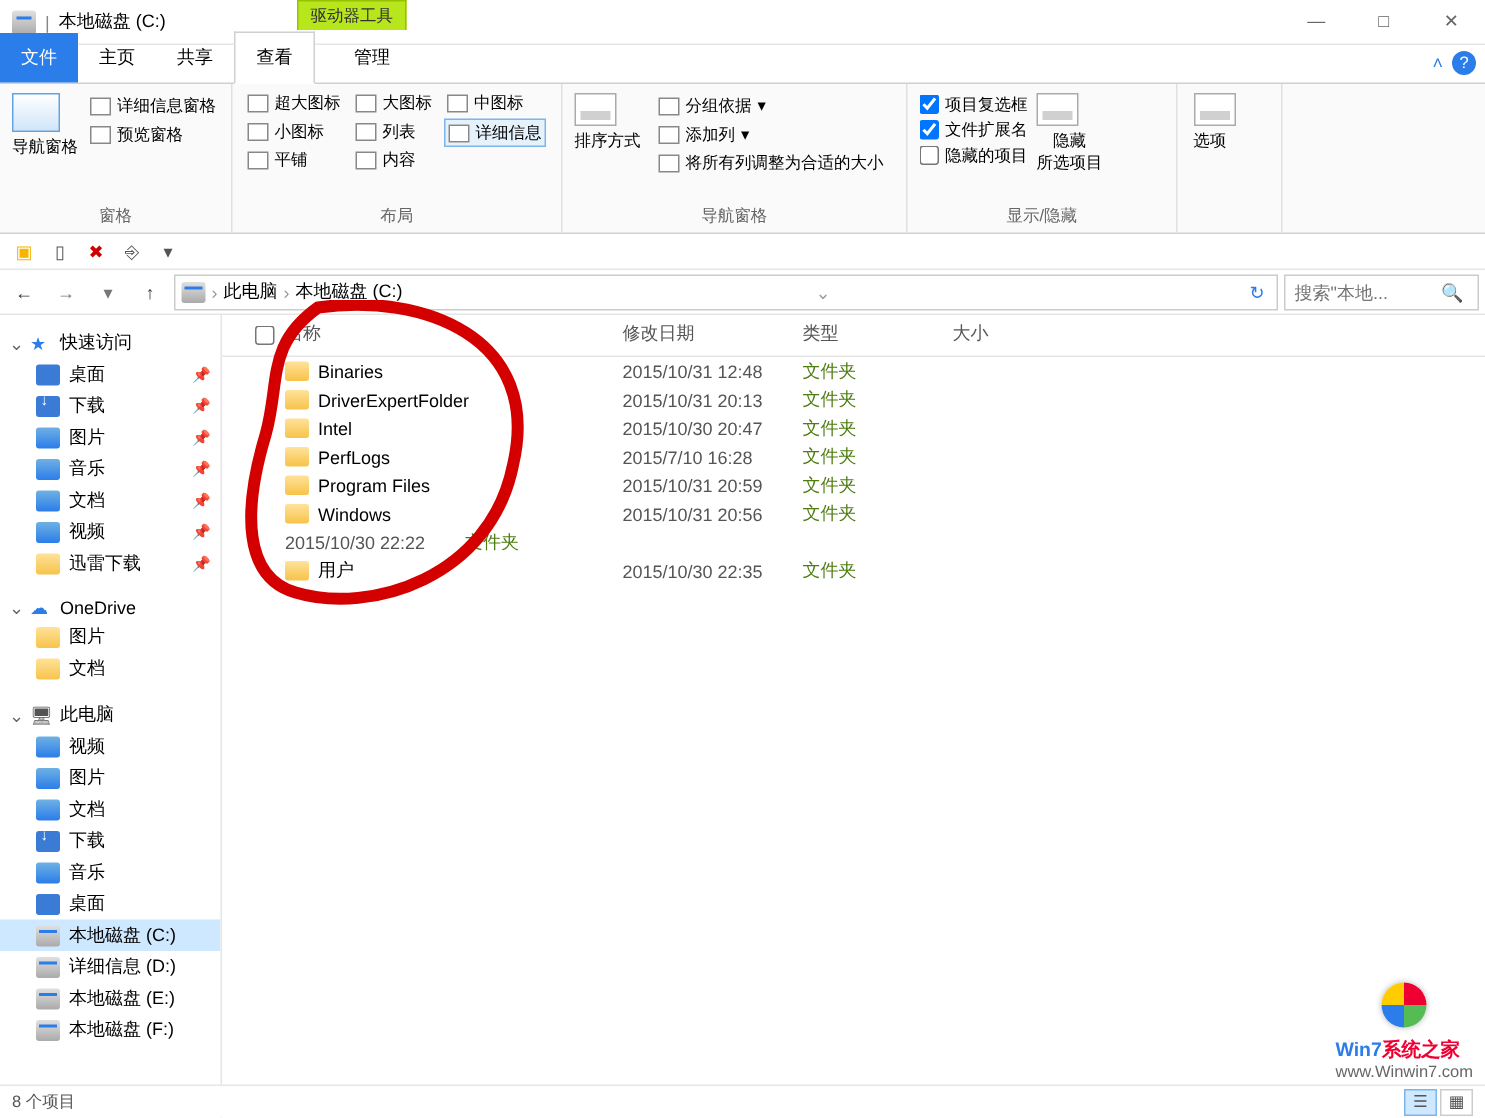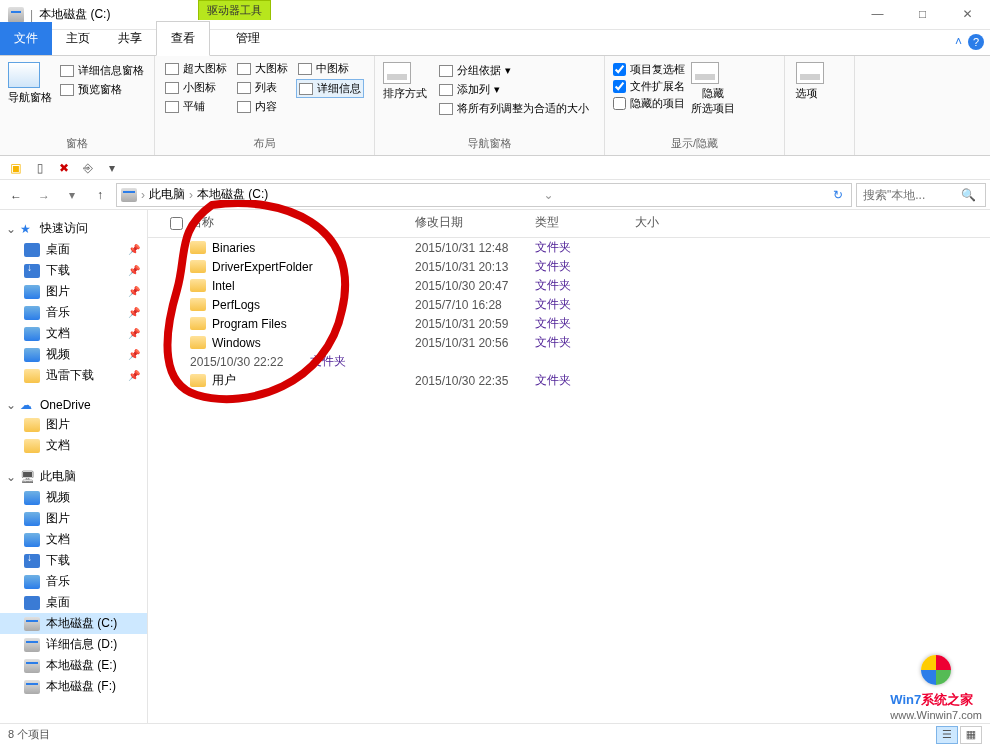--- a/index.html
+++ b/index.html
@@ -86,21 +86,21 @@
 .headers { display:flex; border-bottom:1px solid #e5e5e5; padding:4px 0 4px 18px; color:#555; font-size:12px;}
 .col-cb { width:24px; }
 .col-name { flex:0 0 225px; }
 .col-date { flex:0 0 120px; }
 .col-type { flex:0 0 100px; }
 .col-size { flex:0 0 80px; }
 .file-row { display:flex; align-items:center; padding:1px 0 1px 18px; font-size:12px; height:19px;}
 .file-row .fcb { width:24px; }
 .file-row .fname { flex:0 0 225px; display:flex; align-items:center; gap:6px;}
 .file-row .fdate { flex:0 0 120px; color:#555;}
-.file-row .ftype { flex:0 0 100px; color:#4c1d95;}
+.file-row .ftype { flex:0 0 100px; color:#4d7c0f;}
 .file-row .fsize { flex:0 0 80px; color:#555;}
 .ficon { width:16px; height:13px; background:linear-gradient(#ffe29a,#f7c34a); border-radius:2px; display:inline-block;}
 
 
 .status-bar { position:absolute; bottom:0; left:0; right:0; height:22px; border-top:1px solid #e5e5e5; display:flex; align-items:center; padding:0 8px; font-size:11px; color:#555; background:#fff;}
 .status-bar .view-toggles { margin-left:auto; display:flex; gap:2px;}
 .status-bar .vbtn { width:22px; height:18px; border:1px solid #ccc; display:flex; align-items:center; justify-content:center;}
 .status-bar .vbtn.active { background:#cde8ff; border-color:#7eb4e8;}
 
 

